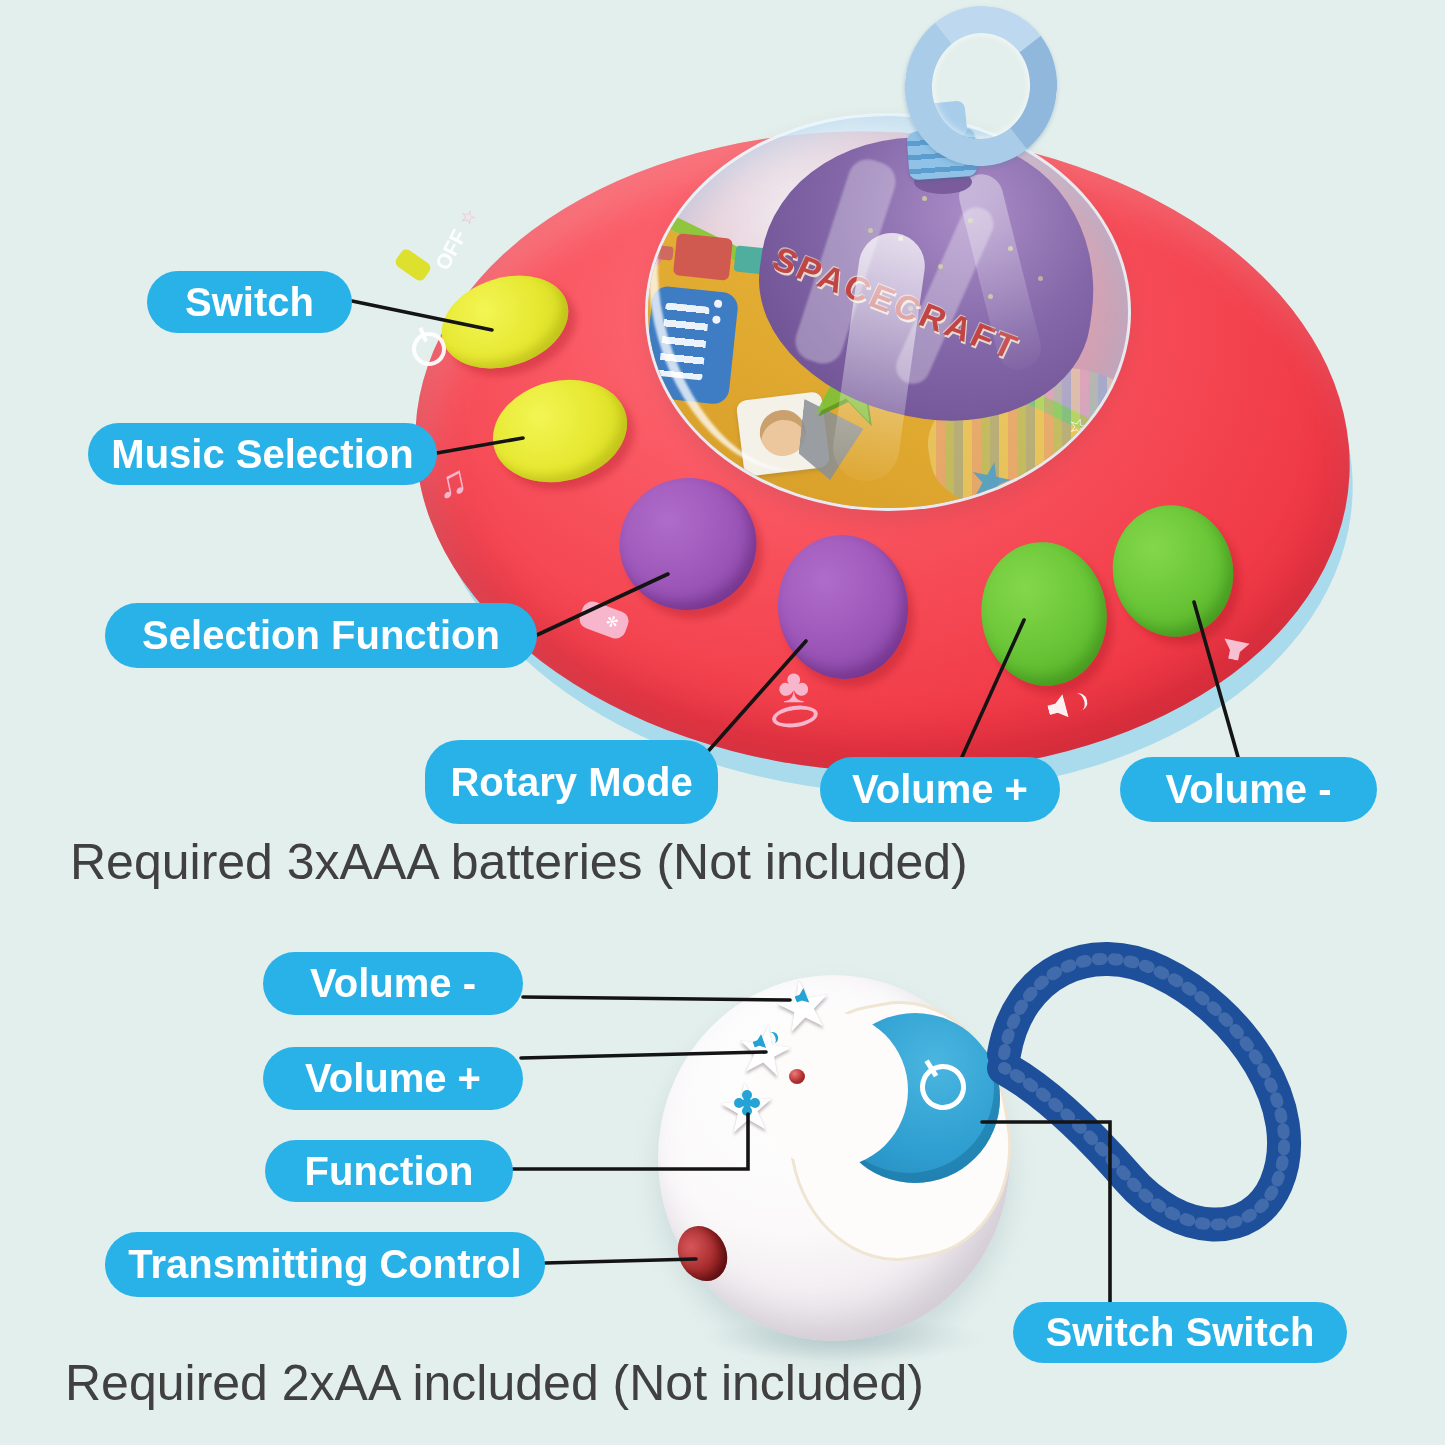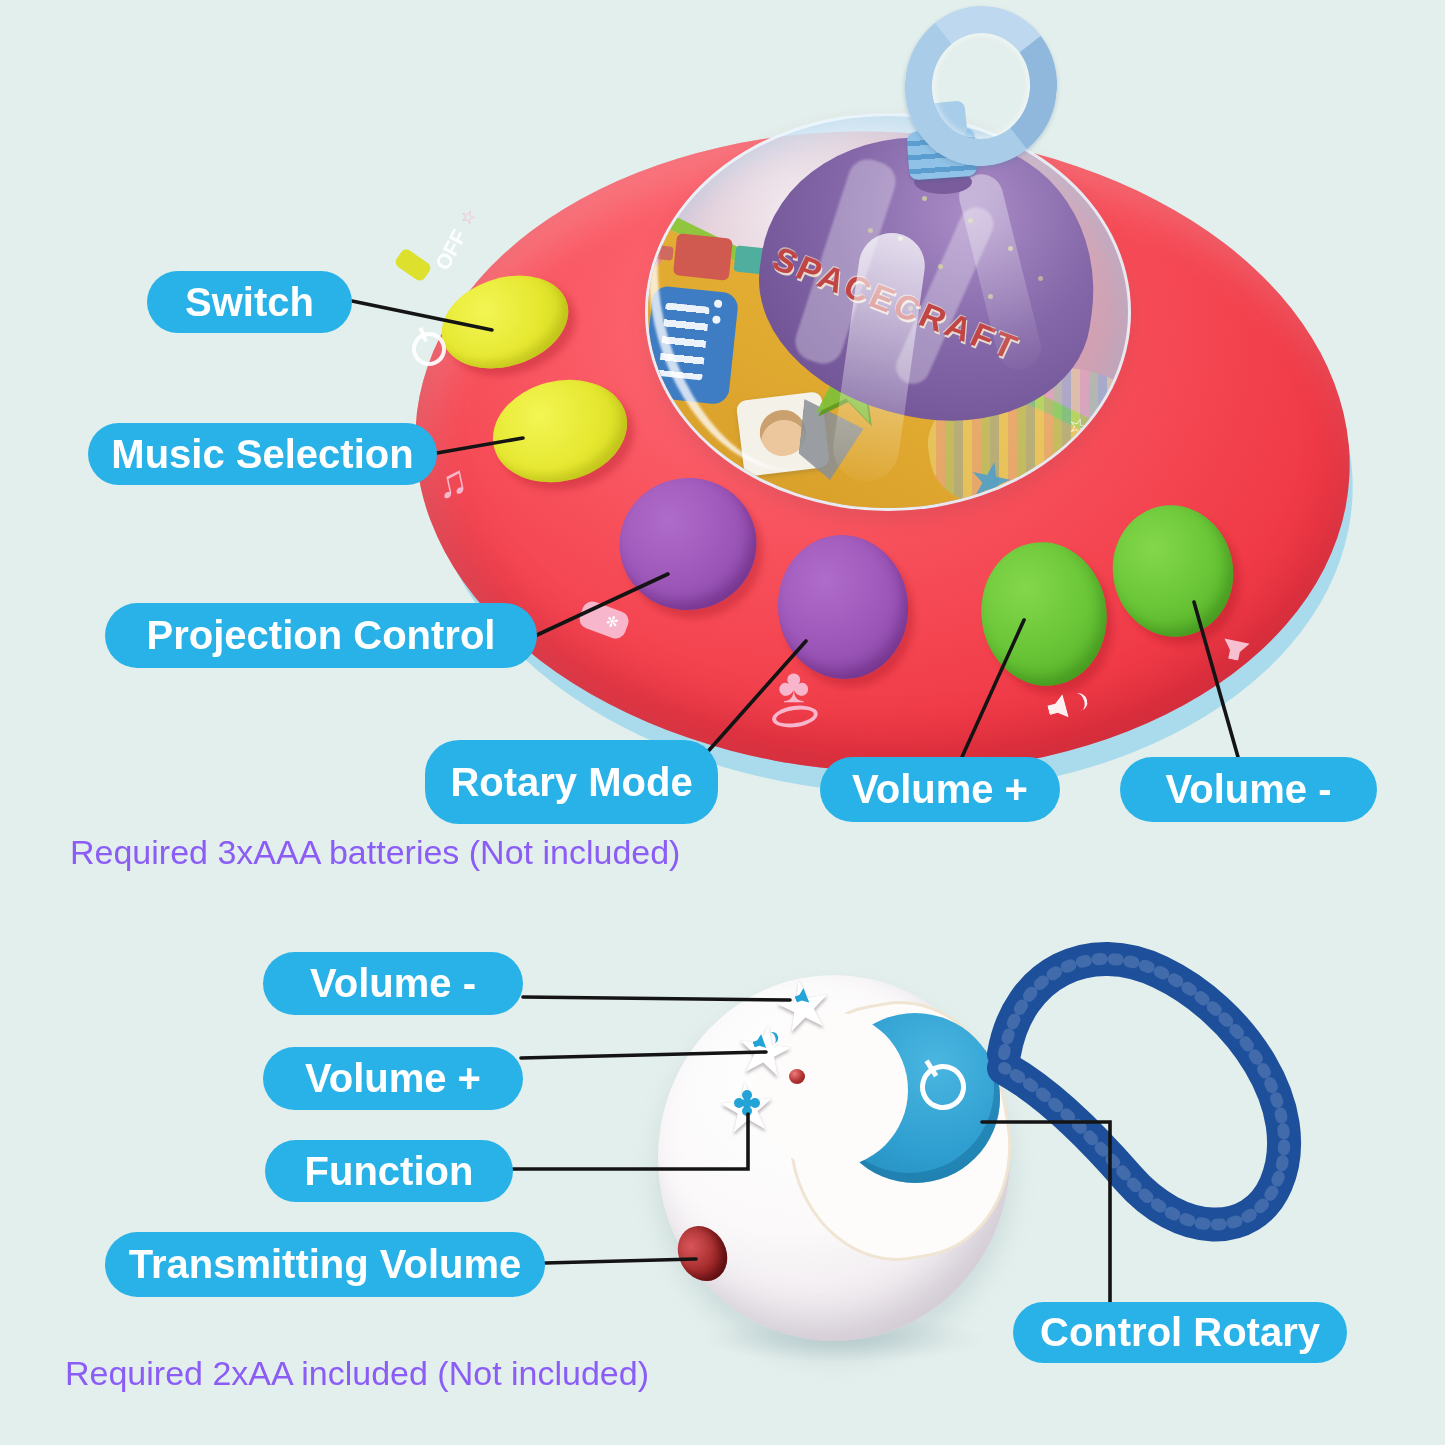--- a/index.html
+++ b/index.html
@@ -1,21 +1,21 @@
 <!DOCTYPE html>
 <html><head>
 <meta charset="utf-8">
 <style>
   html,body{margin:0;padding:0;}
   #stage{position:relative;width:1445px;height:1445px;background:#e3efec;overflow:hidden;
          font-family:"Liberation Sans",sans-serif;}
   
   .pill{position:absolute;background:#29b2e8;border-radius:34px;display:flex;align-items:center;
         justify-content:center;color:#fff;font-weight:bold;font-size:40px;white-space:nowrap;z-index:40;}
-  .note{position:absolute;font-size:34px;color:#8b5cf6;z-index:40;white-space:nowrap;}
+  .note{position:absolute;font-size:50px;color:#404040;z-index:40;white-space:nowrap;}
   
   .under-rim{position:absolute;left:428px;top:155px;width:925px;height:638px;border-radius:50%;
              background:#a9dbec;transform:rotate(3deg);}
   .saucer-body{position:absolute;left:415px;top:132px;width:935px;height:640px;border-radius:50%;
                background:radial-gradient(ellipse at 38% 30%,#ff6e78 0%,#f7505b 38%,#f03a47 68%,#de2e3c 100%);
                box-shadow:inset 0 -28px 46px rgba(150,10,30,.30), inset 14px 18px 40px rgba(255,255,255,.22);
                transform:rotate(3deg);}
   .dome{position:absolute;left:645px;top:113px;width:480px;height:392px;border-radius:50%;overflow:hidden;
         background:radial-gradient(ellipse at 32% 24%,rgba(240,248,253,.92) 0%,rgba(205,226,242,.65) 45%,rgba(165,196,224,.55) 100%);
         border:3px solid rgba(235,246,252,.85);box-shadow:inset 0 0 44px rgba(150,195,228,.55), 0 10px 18px rgba(150,60,70,.18);}
@@ -223,26 +223,26 @@
       <polyline points="523,997 790,1000"></polyline>
       <polyline points="521,1058 766,1052"></polyline>
       <polyline points="513,1169 748,1169 748,1114"></polyline>
       <polyline points="545,1263 696,1259"></polyline>
       <polyline points="982,1122 1110,1122 1110,1302"></polyline>
     </g>
   </svg>
 
   <div class="pill" style="left:147px;top:271px;width:205px;height:62px;">Switch</div>
   <div class="pill" style="left:88px;top:423px;width:349px;height:62px;">Music Selection</div>
-  <div class="pill" style="left:105px;top:603px;width:432px;height:65px;">Projection Control</div>
+  <div class="pill" style="left:105px;top:603px;width:432px;height:65px;">Selection Function</div>
   <div class="pill" style="left:425px;top:740px;width:293px;height:84px;">Rotary Mode</div>
   <div class="pill" style="left:820px;top:757px;width:240px;height:65px;">Volume +</div>
   <div class="pill" style="left:1120px;top:757px;width:257px;height:65px;">Volume -</div>
   <div class="pill" style="left:263px;top:952px;width:260px;height:63px;">Volume -</div>
   <div class="pill" style="left:263px;top:1047px;width:260px;height:63px;">Volume +</div>
   <div class="pill" style="left:265px;top:1140px;width:248px;height:62px;">Function</div>
-  <div class="pill" style="left:105px;top:1232px;width:440px;height:65px;">Transmitting Volume</div>
-  <div class="pill" style="left:1013px;top:1302px;width:334px;height:61px;">Control Rotary</div>
+  <div class="pill" style="left:105px;top:1232px;width:440px;height:65px;">Transmitting Control</div>
+  <div class="pill" style="left:1013px;top:1302px;width:334px;height:61px;">Switch Switch</div>
 
   <div class="note" style="left:70px;top:833px;">Required 3xAAA batteries (Not included)</div>
   <div class="note" style="left:65px;top:1354px;">Required 2xAA included (Not included)</div>
 
 </div>
 
 </body></html>

